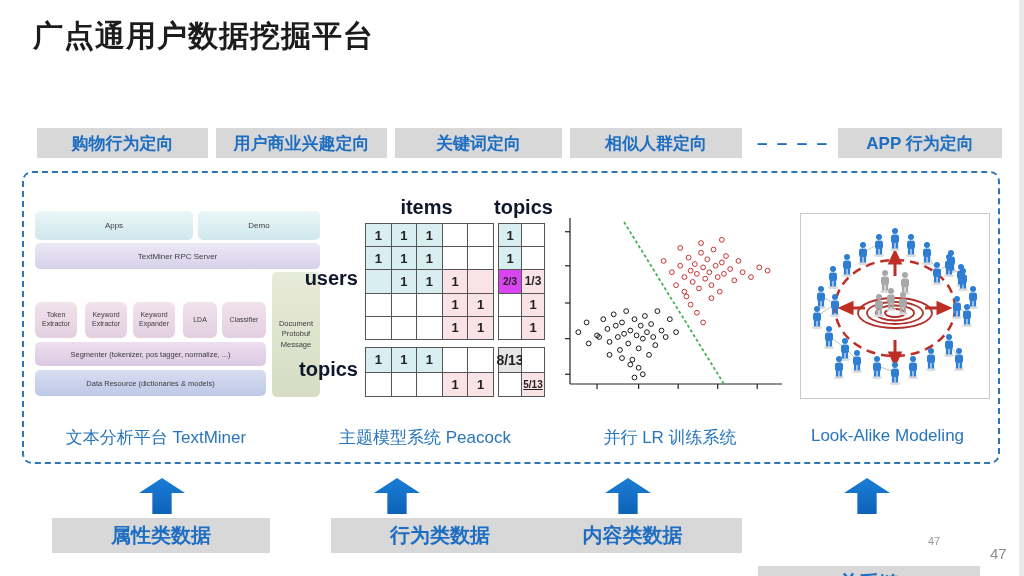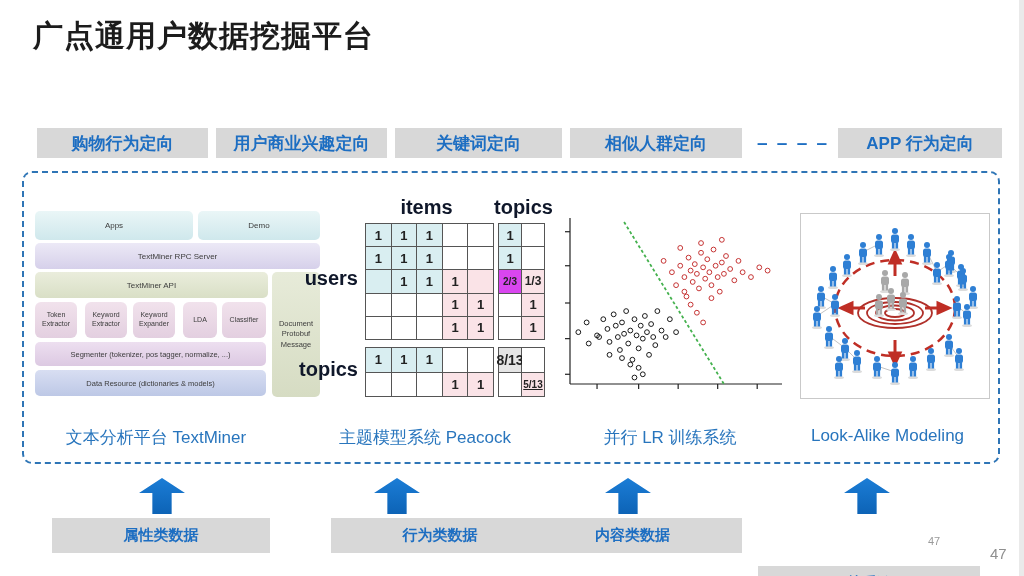--- a/index.html
+++ b/index.html
@@ -61,21 +61,21 @@
   .cap2{left:315px;width:220px;}
   .cap3{left:575px;width:190px;}
   .cap4{left:785px;width:205px;}
 
   
   .up-arrow{top:478px;width:46px;height:36px;background:linear-gradient(#1b7dd6,#0d63b6);
      clip-path:polygon(50% 0%,100% 42%,71% 42%,71% 100%,29% 100%,29% 42%,0% 42%);}
   .a1{left:139px;} .a2{left:374px;} .a3{left:605px;} .a4{left:844px;}
 
   
-  .src-box{top:518px;height:35px;background:#d8d8d8;color:#1d6ec2;font-weight:bold;font-size:15px;
+  .src-box{top:518px;height:35px;background:#d8d8d8;color:#1d6ec2;font-weight:bold;font-size:20px;
        display:flex;align-items:center;justify-content:center;}
   .s1{left:52px;width:218px;}
   .s2{left:287px;width:218px;margin-left:44px;}
   .s3{left:523px;width:219px;}
   .s4{left:758px;width:222px;margin-top:48px;}
 
   .pagenum-small{left:928px;top:535px;font-size:11px;color:#9a9a9a;}
   .pagenum{left:990px;top:545px;font-size:15px;color:#8f8f8f;}
 </style>
 </head>
@@ -90,21 +90,20 @@
   <div class="abs tab t3">关键词定向</div>
   <div class="abs tab t4">相似人群定向</div>
   <div class="abs tab-dashes">– – – –</div>
   <div class="abs tab t5">APP 行为定向</div>
 
   <div class="abs panel"></div>
 
   <div class="abs tmbox tm-apps">Apps</div>
   <div class="abs tmbox tm-demo">Demo</div>
   <div class="abs tmbox tm-rpc">TextMiner RPC Server</div>
-  <div class="abs tmbox tm-api">TextMiner API</div>
   <div class="abs tmbox tm-doc">Document Protobuf Message</div>
   <div class="abs tmbox tm-mod tm-m1">Token Extractor</div>
   <div class="abs tmbox tm-mod tm-m2">Keyword Extractor</div>
   <div class="abs tmbox tm-mod tm-m3">Keyword Expander</div>
   <div class="abs tmbox tm-mod tm-m4">LDA</div>
   <div class="abs tmbox tm-mod tm-m5">Classifier</div>
   <div class="abs tmbox tm-seg">Segmenter (tokenizer, pos tagger, normalize, ...)</div>
   <div class="abs tmbox tm-data">Data Resource (dictionaries &amp; models)</div>
 
   <div class="abs mx-label lbl-items">items</div>

